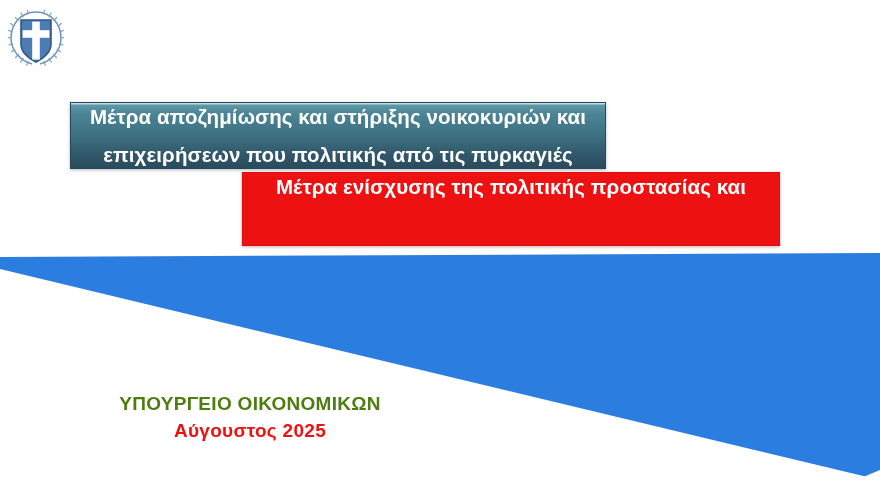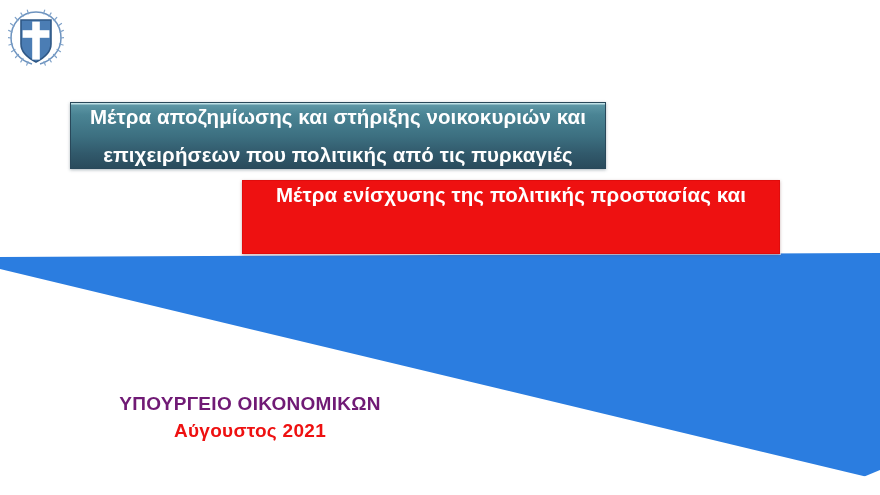--- a/index.html
+++ b/index.html
@@ -73,41 +73,41 @@
                 #31596b 78%,
                 #2a4b5c 100%);
     border: 1px solid #29485a;
     box-shadow: 0 1px 3px rgba(60,80,95,0.42),
                 0 0 0 1px rgba(255,255,255,0.55);
   }
 
   
   #banner-protection {
     left: 242px;
-    top: 180px;
+    top: 172px;
     width: 538px;
     height: 74px;
     font-size: 20.5px;
     background: #ee1111;
     border: 1px solid #e00c0c;
     box-shadow: 0 1px 3px rgba(120,60,60,0.40),
                 0 0 0 1px rgba(255,255,255,0.6);
   }
 
   
   .footer {
     position: absolute;
     left: 0;
     top: 392px;
     width: 500px;
     text-align: center;
   }
   #footer-ministry {
     display: block;
-    color: #701a75;
+    color: #4d7c0f;
     font-size: 19px;
     font-weight: bold;
     letter-spacing: 0.3px;
     line-height: 1.25;
   }
   #footer-date {
     display: block;
     color: #ee1111;
     font-size: 19px;
     font-weight: bold;
@@ -177,16 +177,16 @@
     <span class="line">Μέτρα αποζημίωσης και στήριξης νοικοκυριών και</span>
     <span class="line">επιχειρήσεων που πολιτικής από τις πυρκαγιές</span>
   </div>
 
   <div class="banner" id="banner-protection">
     <span class="line">Μέτρα ενίσχυσης της πολιτικής προστασίας και</span>
   </div>
 
   <div class="footer">
     <span id="footer-ministry">ΥΠΟΥΡΓΕΙΟ ΟΙΚΟΝΟΜΙΚΩΝ</span>
-    <span id="footer-date">Αύγουστος 2021</span>
+    <span id="footer-date">Αύγουστος 2025</span>
   </div>
 
 </div>
 
 </body></html>

